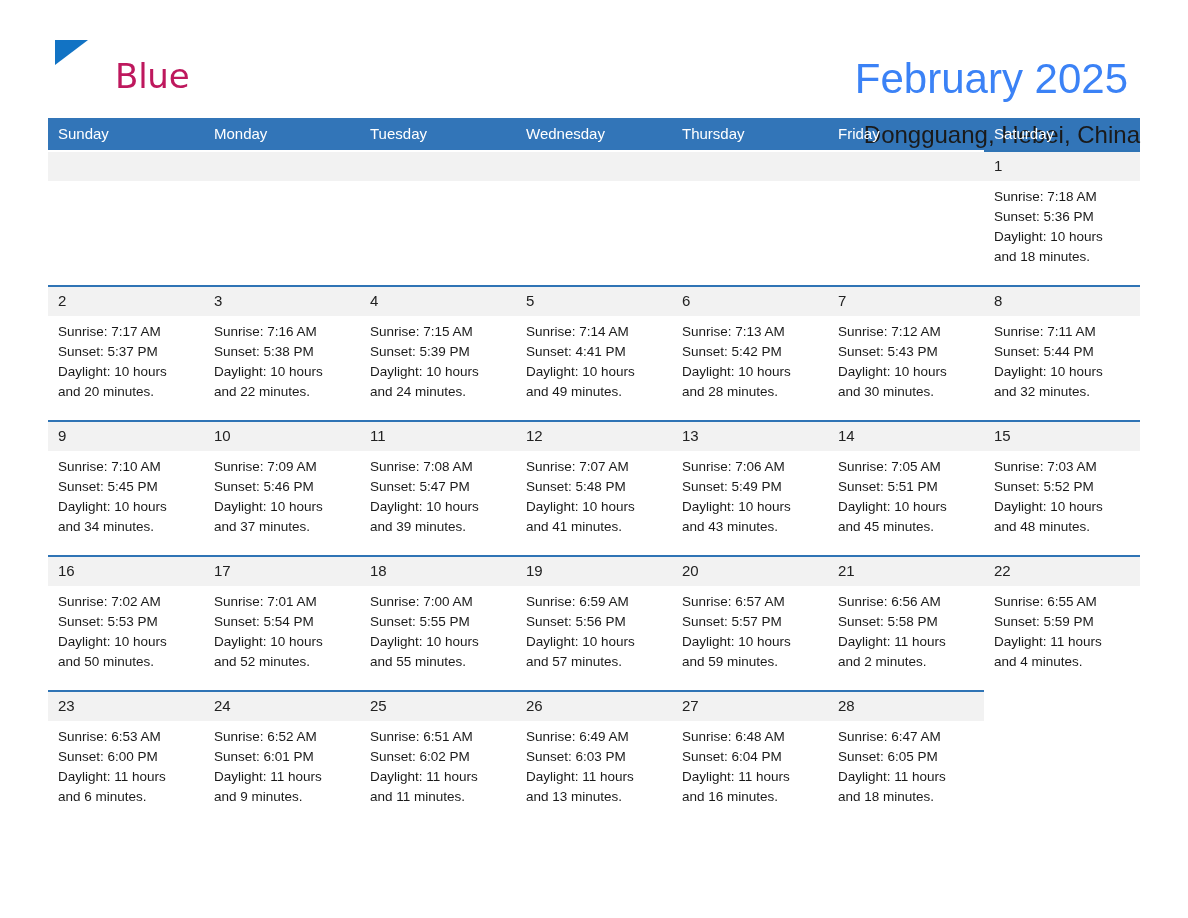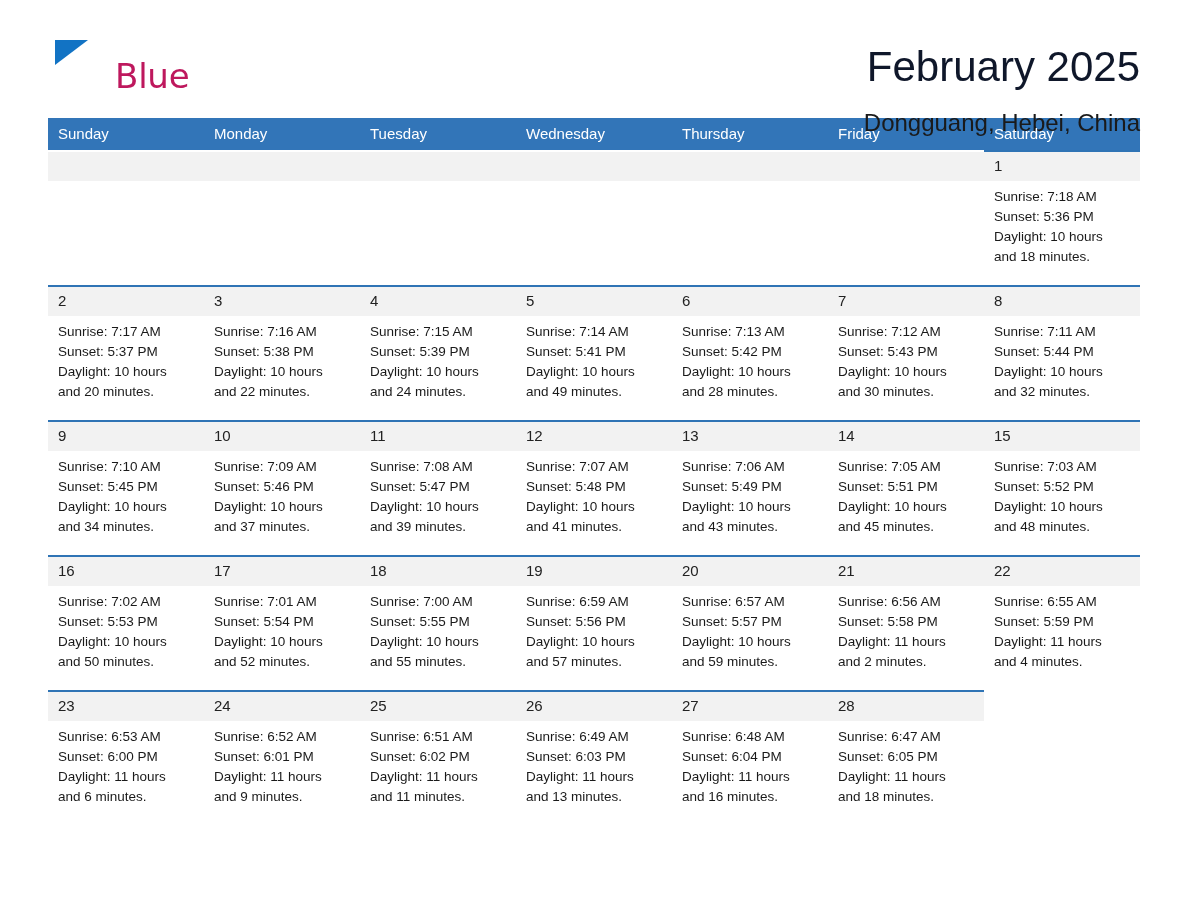--- a/index.html
+++ b/index.html
@@ -65,23 +65,23 @@
     letter-spacing: -0.2px;
   }
   .titles {
     text-align: right;
     padding-top: 2px;
   }
   .cal-title {
     font-size: 42px;
     font-weight: 400;
     line-height: 50px;
-    color: #0f172a;
+    color: #3b82f6;
     letter-spacing: 0px;
-    margin: 0;
+    margin: 12px;
   }
   .cal-subtitle {
     font-size: 24px;
     font-weight: 400;
     line-height: 30px;
     color: #1a1a1a;
     margin: 16px 0 0 0;
   }
 
   
@@ -224,21 +224,21 @@
               <div>Sunrise: 7:15 AM</div>
               <div>Sunset: 5:39 PM</div>
               <div>Daylight: 10 hours</div>
               <div>and 24 minutes.</div>
             </div>
           </td>
           <td>
             <span class="daynum">5</span>
             <div class="dayinfo">
               <div>Sunrise: 7:14 AM</div>
-              <div>Sunset: 5:41 PM</div>
+              <div>Sunset: 4:41 PM</div>
               <div>Daylight: 10 hours</div>
               <div>and 49 minutes.</div>
             </div>
           </td>
           <td>
             <span class="daynum">6</span>
             <div class="dayinfo">
               <div>Sunrise: 7:13 AM</div>
               <div>Sunset: 5:42 PM</div>
               <div>Daylight: 10 hours</div>

